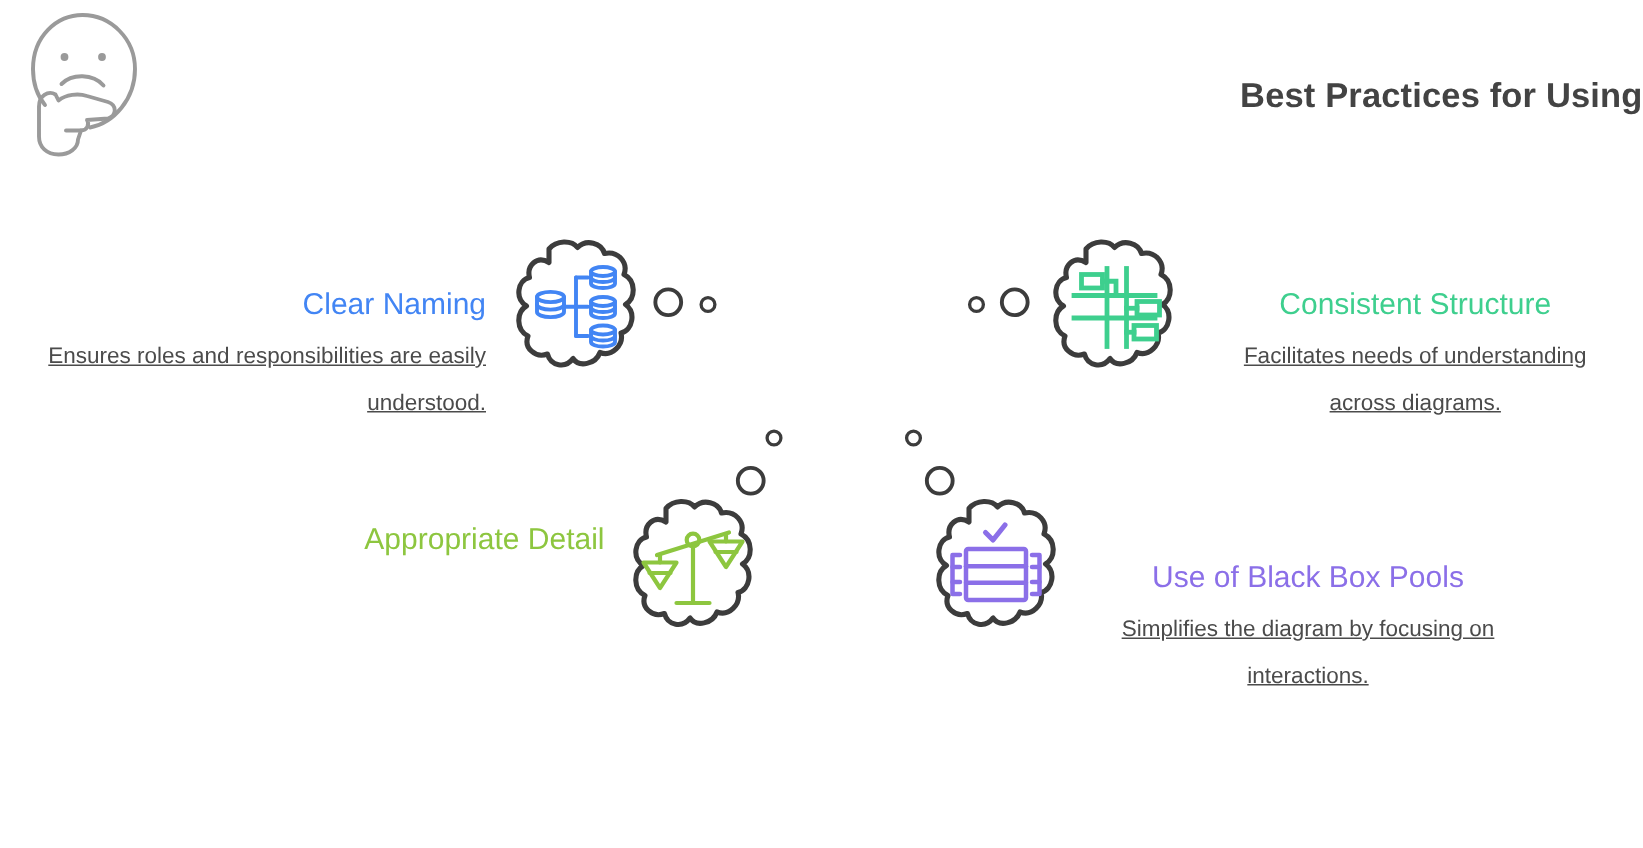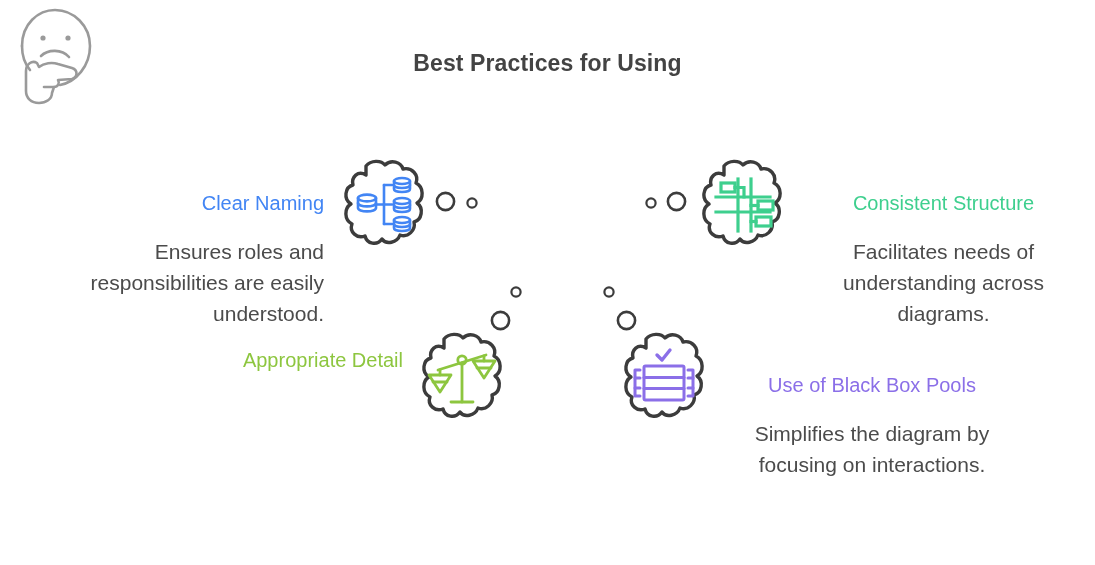--- a/index.html
+++ b/index.html
@@ -15,41 +15,42 @@
     width: 1095px;
     height: 565px;
     background: #ffffff;
   }
 
   
   #title {
     position: absolute;
     left: 0; top: 46px;
     width: 1095px;
-    text-align: center;
+    text-align: right;
     font-size: 23px;
     font-weight: bold;
     line-height: 34px;
     color: #434343;
     letter-spacing: 0.1px;
   }
 
   
   .entry { position: absolute; }
   .entry-heading {
     font-size: 20px;
     font-weight: normal;
     line-height: 26px;
     white-space: nowrap;
   }
   .entry-body {
-    font-size: 21px;
+    font-size: 15px;
     line-height: 31px;
     color: #4b4b4b;
-    margin-top: 20px;
+    margin-top: 6px;
+    text-decoration: underline;
   }
   .align-right { text-align: right; }
   .align-left  { text-align: center; }
 
   #entry-clear-naming { left: 16px;  top: 190px; width: 308px; }
   #entry-consistent   { left: 806px; top: 190px; width: 275px; }
   #entry-appropriate  { left: 84px;  top: 347px; width: 319px; }
   #entry-blackbox     { left: 722px; top: 372px; width: 300px; }
 
   

